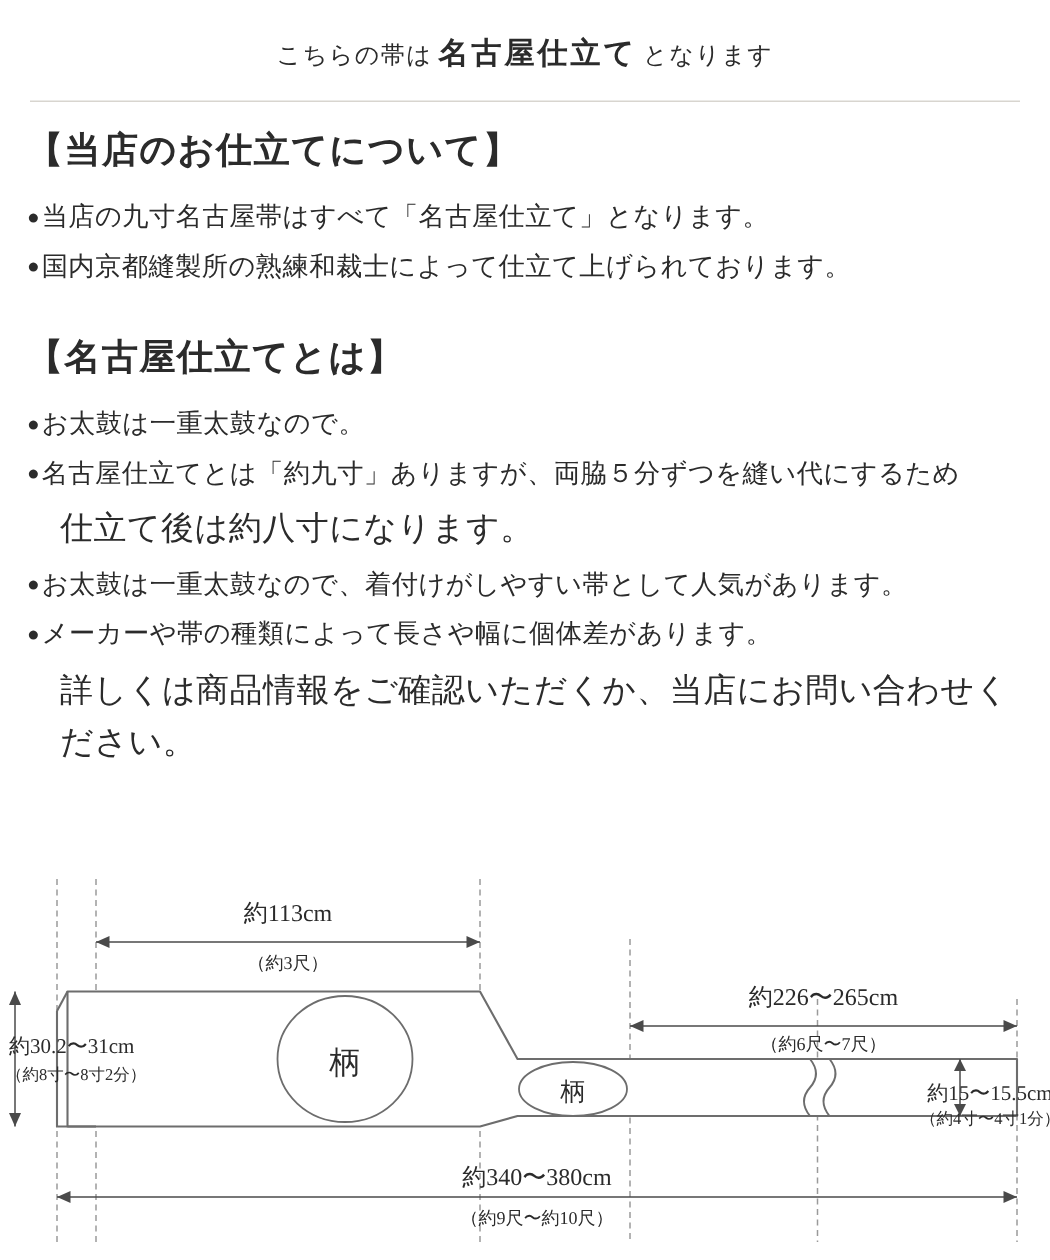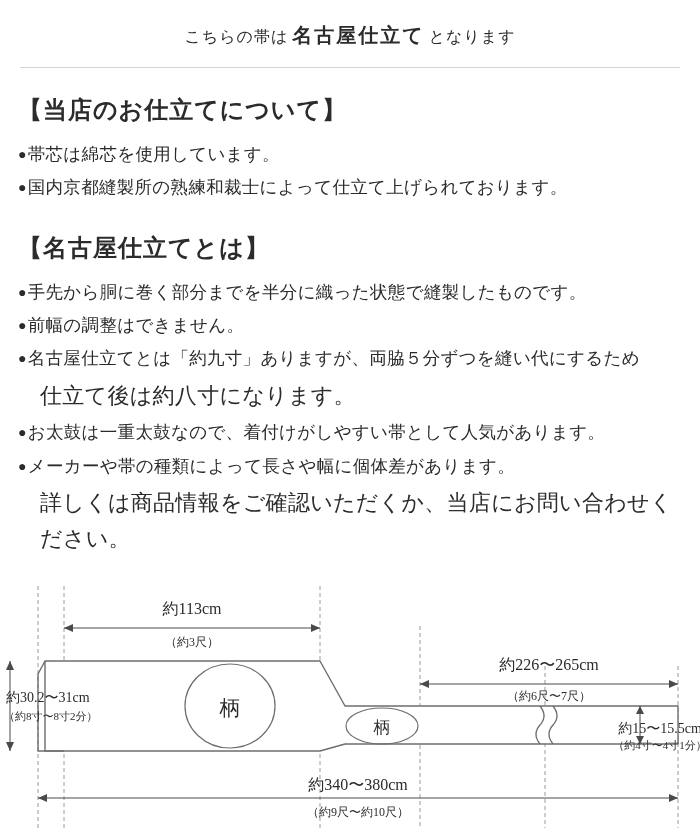--- a/index.html
+++ b/index.html
@@ -41,21 +41,21 @@
   }
 
   
   .section {
     padding: 0 18px;
   }
   .section-head {
     font-size: 24px;
     font-weight: bold;
     letter-spacing: 1px;
-    margin: 26px 0 14px 0;
+    margin: 16px 0 14px 0;
   }
   .bullet-line {
     font-size: 17.5px;
     line-height: 1.62;
     letter-spacing: 0.3px;
     margin-bottom: 5px;
   }
   .bullet-line .dot {
     font-size: 14px;
     vertical-align: 1px;
@@ -93,35 +93,32 @@
 
 <div class="title-bar">
   <span class="title-small">こちらの帯は</span><span class="title-big">名古屋仕立て</span><span class="title-small">となります</span>
 </div>
 <div class="title-rule"></div>
 
 <div class="section">
   <div class="section-head">【当店のお仕立てについて】</div>
 
   <div class="bullet-line">
-    <span class="dot">●</span><span>帯芯は綿芯を使用しています。</span>
+    <span class="dot">●</span><span>当店の九寸名古屋帯はすべて「名古屋仕立て」となります。</span>
   </div>
   <div class="bullet-line">
     <span class="dot">●</span><span>国内京都縫製所の熟練和裁士によって仕立て上げられております。</span>
   </div>
 </div>
 
 <div class="section sec2">
   <div class="section-head">【名古屋仕立てとは】</div>
 
   <div class="bullet-line">
-    <span class="dot">●</span><span>手先から胴に巻く部分までを半分に織った状態で縫製したものです。</span>
-  </div>
-  <div class="bullet-line">
-    <span class="dot">●</span><span>前幅の調整はできません。</span>
+    <span class="dot">●</span><span>お太鼓は一重太鼓なので。</span>
   </div>
   <div class="bullet-line">
     <span class="dot">●</span><span>名古屋仕立てとは「約九寸」ありますが、両脇５分ずつを縫い代にするため</span>
   </div>
   <div class="cont-line">仕立て後は約八寸になります。</div>
   <div class="bullet-line">
     <span class="dot">●</span><span>お太鼓は一重太鼓なので、着付けがしやすい帯として人気があります。</span>
   </div>
   <div class="bullet-line">
     <span class="dot">●</span><span>メーカーや帯の種類によって長さや幅に個体差があります。</span>

